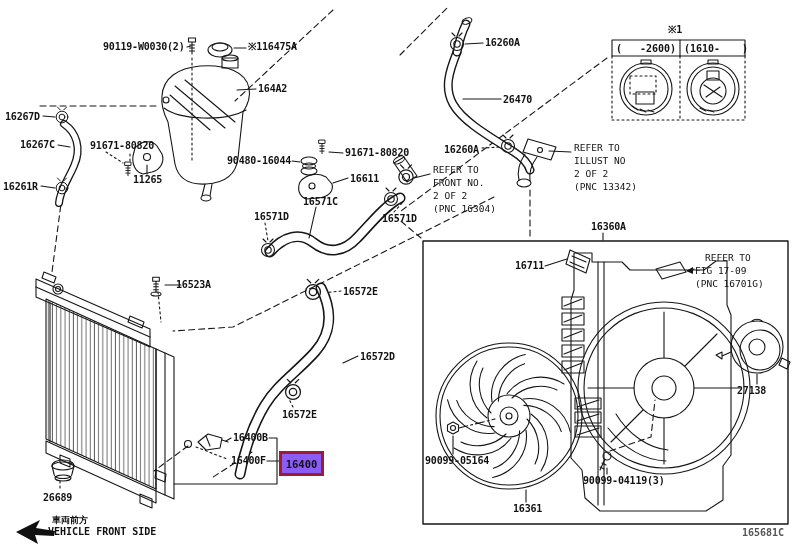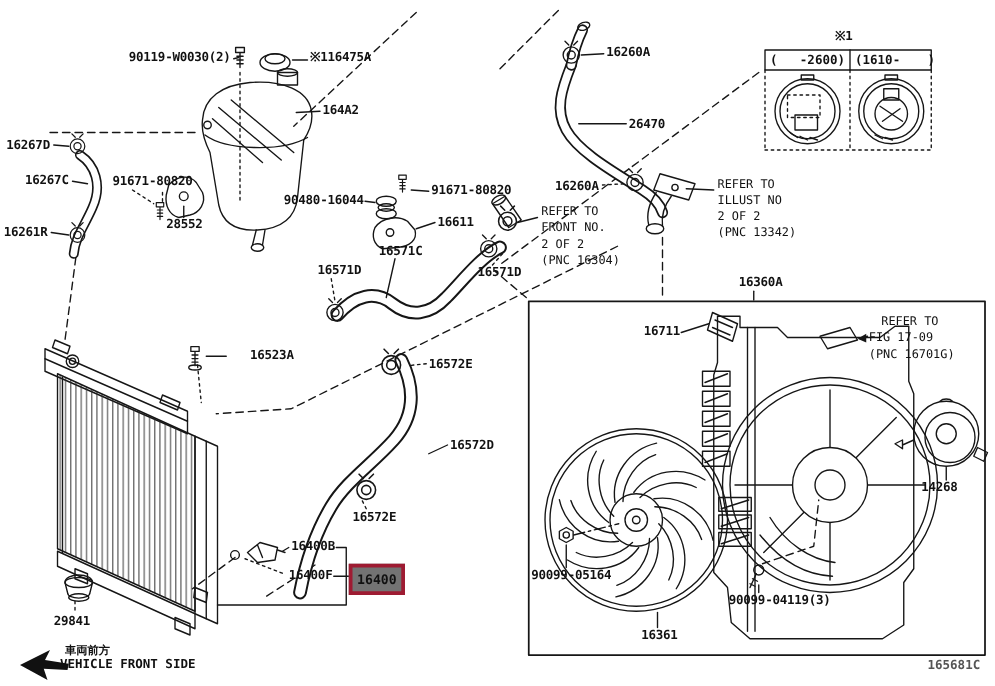--- a/index.html
+++ b/index.html
@@ -5,21 +5,21 @@
   html,body{margin:0;padding:0;background:#fff}
   .stage{position:relative;width:796px;height:549px;background:#fff;overflow:hidden;
          font-family:"DejaVu Sans Mono",monospace;color:#111}
   svg.art{position:absolute;left:0;top:0}
   .lbl{position:absolute;font-size:10px;font-weight:700;letter-spacing:-0.2px;
        white-space:nowrap;line-height:10px}
   .note{position:absolute;font-size:9.5px;font-weight:400;line-height:13px;white-space:nowrap}
   .note.indent-first > div:first-child{margin-left:10px}
   .callout{position:absolute;left:279px;top:451px;width:39px;height:19px;
            border:3px solid #9e1b32;display:flex;align-items:center;justify-content:center;
-           font-size:10.5px;font-weight:700;background:#737373}
+           font-size:10.5px;font-weight:700;background:#8b5cf6}
   .inset-h{position:absolute;height:15px;display:flex;justify-content:space-between;
            align-items:center;padding:0 4px;font-size:10px;font-weight:700;box-sizing:border-box}
   .jp{position:absolute;font-size:9px;font-weight:700;font-family:"DejaVu Sans",sans-serif}
   .en{position:absolute;font-size:10px;font-weight:700}
   .code{position:absolute;font-size:10px;font-weight:700;color:#555}
   .dash{stroke-dasharray:6 4}
   .dot{stroke-dasharray:2 3}
   .dd{stroke-dasharray:9 3 2 3}
 </style>
 </head>
@@ -306,41 +306,41 @@
     <path d="M16,532 L40,520 L36,528 L55,531 L54,536 L35,535 L38,544 Z" fill="#111" stroke="none"></path>
   </g>
 </svg>
 
 <div class="lbl" style="left:103px;top:42px">90119-W0030(2)</div>
 <div class="lbl" style="left:248px;top:42px">※116475A</div>
 <div class="lbl" style="left:258px;top:84px">164A2</div>
 <div class="lbl" style="left:5px;top:112px">16267D</div>
 <div class="lbl" style="left:20px;top:140px">16267C</div>
 <div class="lbl" style="left:90px;top:141px">91671-80820</div>
-<div class="lbl" style="left:133px;top:175px">28552</div>
+<div class="lbl" style="left:133px;top:175px">11265</div>
 <div class="lbl" style="left:3px;top:182px">16261R</div>
 <div class="lbl" style="left:227px;top:156px">90480-16044</div>
 <div class="lbl" style="left:350px;top:174px">16611</div>
 <div class="lbl" style="left:345px;top:148px">91671-80820</div>
 <div class="lbl" style="left:303px;top:197px">16571C</div>
 <div class="lbl" style="left:254px;top:212px">16571D</div>
 <div class="lbl" style="left:382px;top:214px">16571D</div>
 <div class="lbl" style="left:485px;top:38px">16260A</div>
 <div class="lbl" style="left:503px;top:95px">26470</div>
 <div class="lbl" style="left:444px;top:145px">16260A</div>
-<div class="lbl" style="left:200px;top:280px">16523A</div>
+<div class="lbl" style="left:176px;top:280px">16523A</div>
 <div class="lbl" style="left:343px;top:287px">16572E</div>
 <div class="lbl" style="left:360px;top:352px">16572D</div>
 <div class="lbl" style="left:282px;top:410px">16572E</div>
 <div class="lbl" style="left:233px;top:433px">16400B</div>
 <div class="lbl" style="left:231px;top:456px">16400F</div>
-<div class="lbl" style="left:43px;top:493px">29841</div>
+<div class="lbl" style="left:43px;top:493px">26689</div>
 <div class="lbl" style="left:591px;top:222px">16360A</div>
 <div class="lbl" style="left:515px;top:261px">16711</div>
-<div class="lbl" style="left:737px;top:386px">14268</div>
+<div class="lbl" style="left:737px;top:386px">27138</div>
 <div class="lbl" style="left:513px;top:504px">16361</div>
 <div class="lbl" style="left:425px;top:456px">90099-05164</div>
 <div class="lbl" style="left:583px;top:476px">90099-04119(3)</div>
 
 <div class="callout">
   <span>16400</span>
 </div>
 
 <div class="note" style="left:433px;top:163px">
   <div>REFER TO</div>

